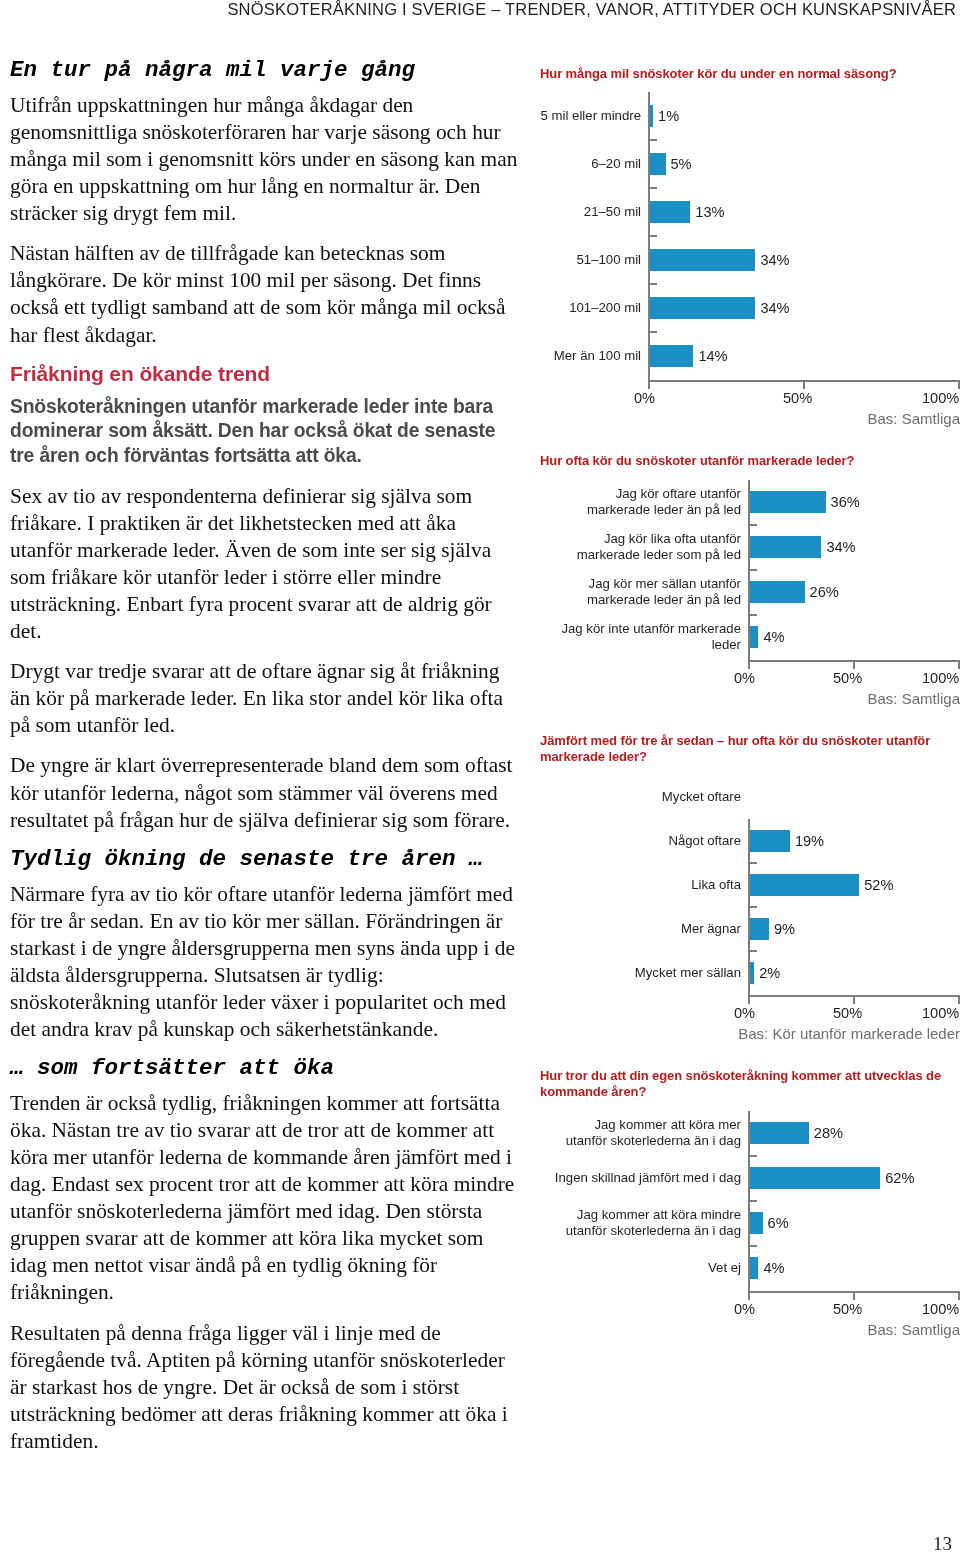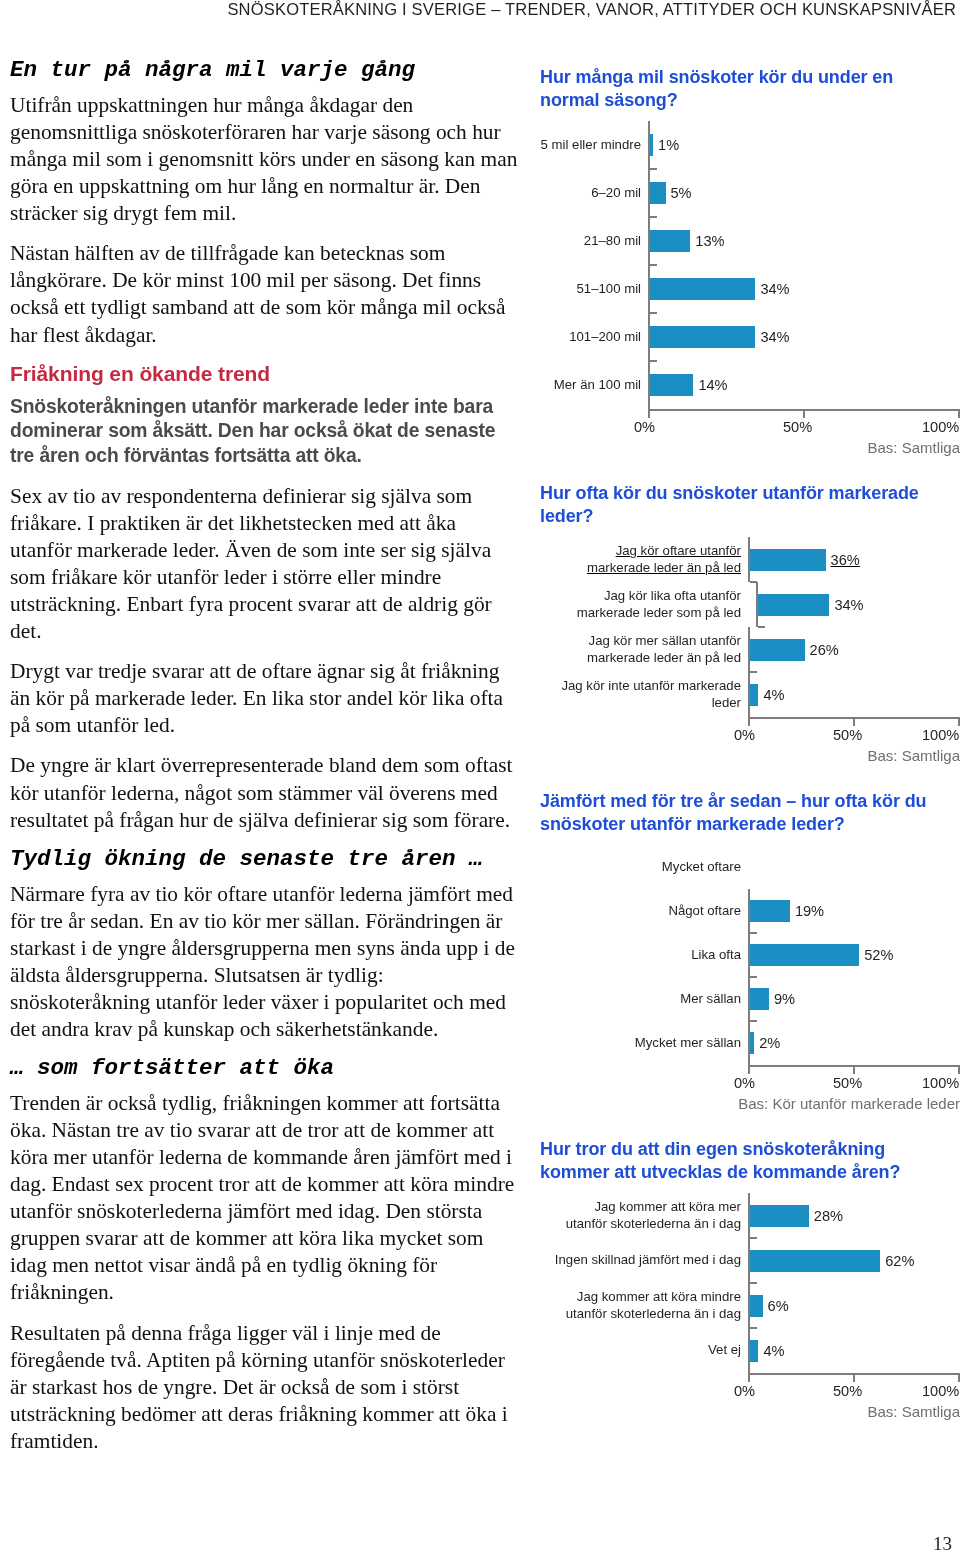--- a/index.html
+++ b/index.html
@@ -92,23 +92,23 @@
     letter-spacing: -0.15px;
   }
   .spacer-top { margin-top: 22px; }
 
   
   .chart-block { position: relative; margin-bottom: 0; }
 
   .chart-title {
     font-family: "Liberation Sans", sans-serif;
     font-weight: bold;
-    font-size: 18px;
+    font-size: 13px;
     line-height: 1.25;
-    color: #1d4ed8;
+    color: #b91c1c;
     margin: 0 3px 10px 0;
     letter-spacing: -0.1px;
   }
 
   .plot {
     position: relative;
     width: 420px;
   }
 
   
@@ -252,21 +252,21 @@
             </div>
             <div class="row" style="height: 48px;">
               <div class="row-label" style="width: 108px;">6–20 mil</div>
               <div class="bar-area">
                 <div class="bar" style="width: 15.5px; background: rgb(27, 142, 196);"></div>
                 <span class="bar-value">5%</span>
                 <div class="tick" style="bottom: -1px; top: auto;"></div>
               </div>
             </div>
             <div class="row" style="height: 48px;">
-              <div class="row-label" style="width: 108px;">21–80 mil</div>
+              <div class="row-label" style="width: 108px;">21–50 mil</div>
               <div class="bar-area">
                 <div class="bar" style="width: 40.3px; background: rgb(27, 142, 196);"></div>
                 <span class="bar-value">13%</span>
                 <div class="tick" style="bottom: -1px; top: auto;"></div>
               </div>
             </div>
             <div class="row" style="height: 48px;">
               <div class="row-label" style="width: 108px;">51–100 mil</div>
               <div class="bar-area">
                 <div class="bar" style="width: 105.4px; background: rgb(27, 142, 196);"></div>
@@ -300,30 +300,30 @@
             <span style="left: 382px;">100%</span>
           </div>
         </div>
       <div class="bas">Bas: Samtliga</div>
     </div>
 
     <div class="chart-block" style="margin-top:26px;">
       <div class="chart-title">Hur ofta kör du snöskoter utanför markerade leder?</div>
       <div class="plot">
           <div class="rows">
-            <div class="row" style="height: 45px; text-decoration: underline;">
+            <div class="row" style="height: 45px;">
               <div class="row-label" style="width: 208px;">Jag kör oftare utanför
 markerade leder än på led</div>
               <div class="bar-area">
                 <div class="bar" style="width: 75.6px; background: rgb(27, 142, 196);"></div>
                 <span class="bar-value">36%</span>
                 <div class="tick" style="bottom: -1px; top: auto;"></div>
               </div>
             </div>
-            <div class="row" style="height: 45px; gap: 8px;">
+            <div class="row" style="height: 45px;">
               <div class="row-label" style="width: 208px;">Jag kör lika ofta utanför
 markerade leder som på led</div>
               <div class="bar-area">
                 <div class="bar" style="width: 71.4px; background: rgb(27, 142, 196);"></div>
                 <span class="bar-value">34%</span>
                 <div class="tick" style="bottom: -1px; top: auto;"></div>
               </div>
             </div>
             <div class="row" style="height: 45px;">
               <div class="row-label" style="width: 208px;">Jag kör mer sällan utanför
@@ -372,21 +372,21 @@
             </div>
             <div class="row" style="height: 44px;">
               <div class="row-label" style="width: 208px;">Lika ofta</div>
               <div class="bar-area">
                 <div class="bar" style="width: 109.2px; background: rgb(27, 142, 196);"></div>
                 <span class="bar-value">52%</span>
                 <div class="tick" style="bottom: -1px; top: auto;"></div>
               </div>
             </div>
             <div class="row" style="height: 44px;">
-              <div class="row-label" style="width: 208px;">Mer sällan</div>
+              <div class="row-label" style="width: 208px;">Mer ägnar</div>
               <div class="bar-area">
                 <div class="bar" style="width: 18.9px; background: rgb(27, 142, 196);"></div>
                 <span class="bar-value">9%</span>
                 <div class="tick" style="bottom: -1px; top: auto;"></div>
               </div>
             </div>
             <div class="row" style="height: 44px;">
               <div class="row-label" style="width: 208px;">Mycket mer sällan</div>
               <div class="bar-area">
                 <div class="bar" style="width: 4.2px; background: rgb(27, 142, 196);"></div>

